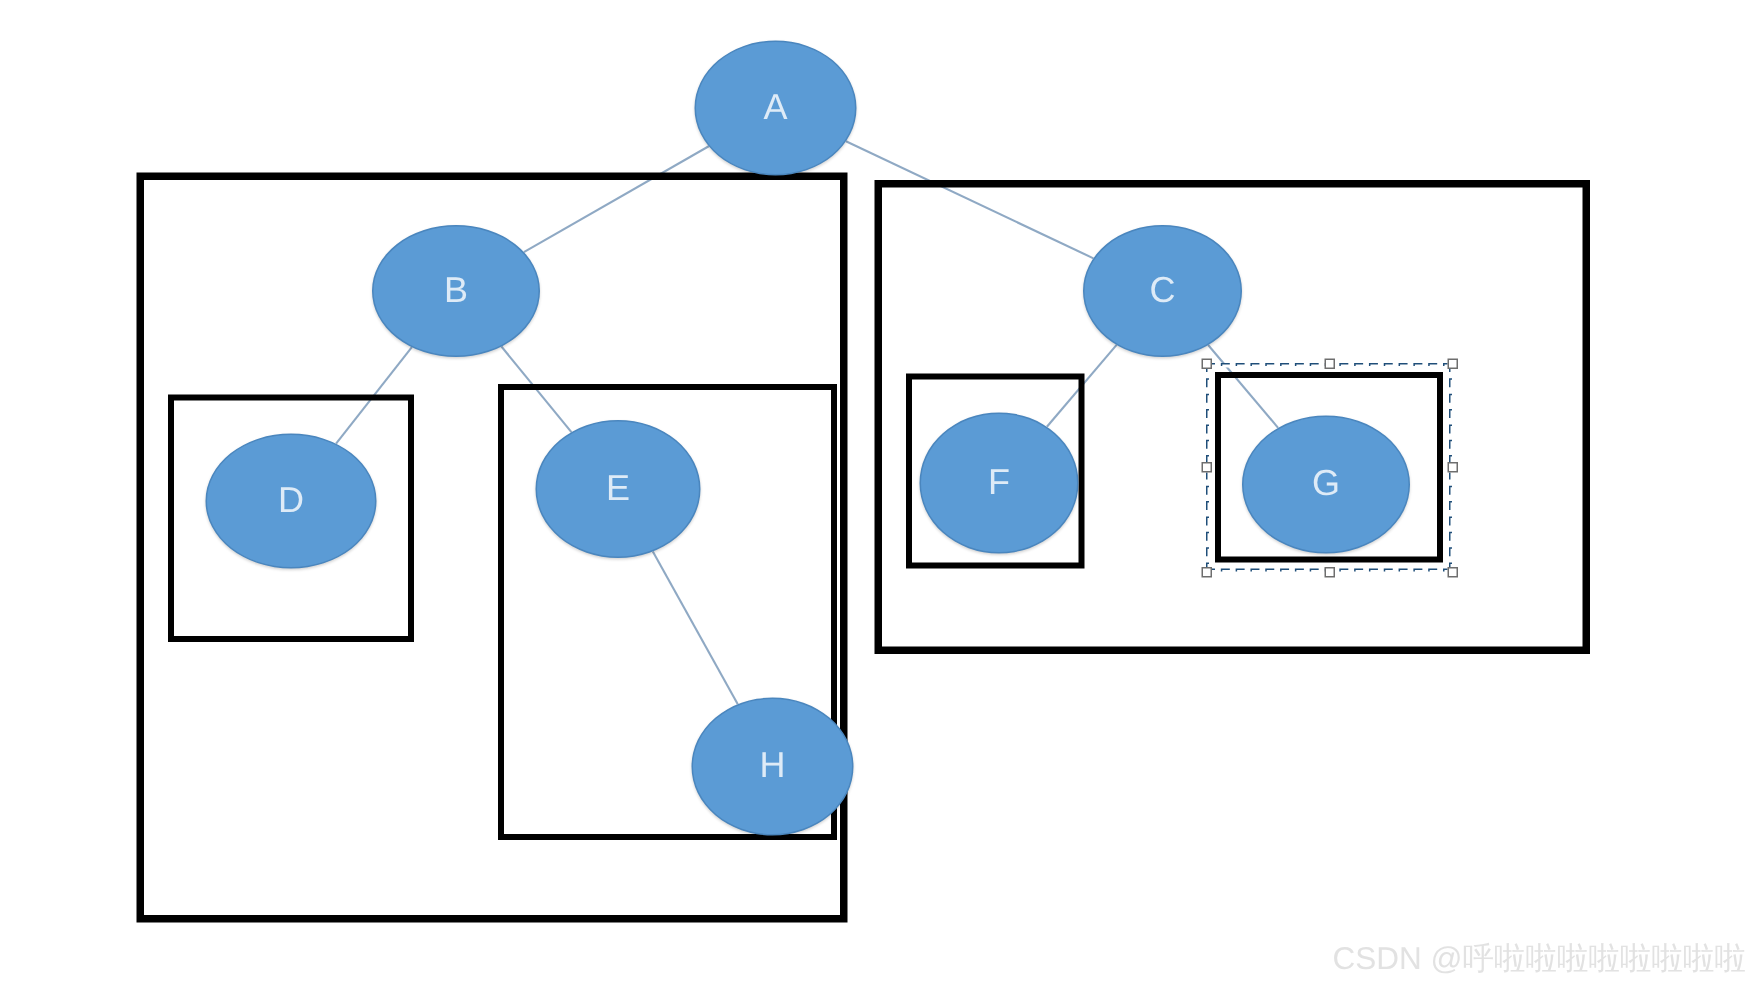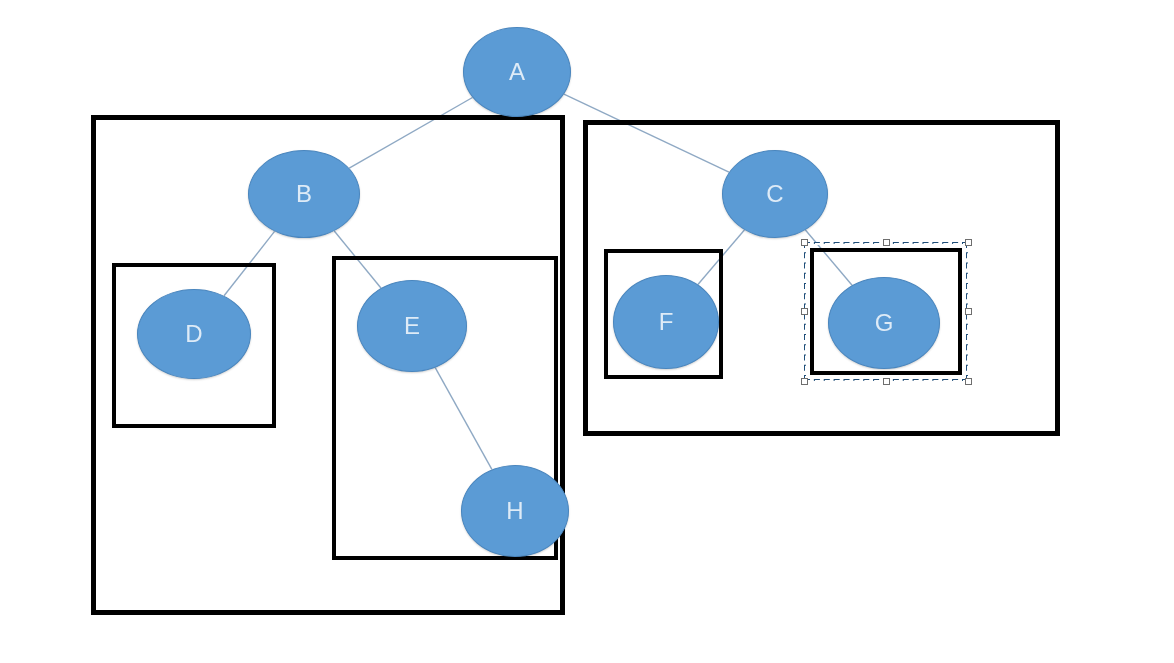--- a/index.html
+++ b/index.html
@@ -153,14 +153,15 @@
         <span class="node-label" style="color: rgb(222, 235, 247);">F</span>
       </div>
       <div class="node" style="left: 828px; top: 277px; width: 112px; height: 92px; background: rgb(91, 155, 213); border-color: rgb(74, 134, 190);">
         <span class="node-label" style="color: rgb(222, 235, 247);">G</span>
       </div>
       <div class="node" style="left: 461px; top: 465px; width: 108px; height: 92px; background: rgb(91, 155, 213); border-color: rgb(74, 134, 190);">
         <span class="node-label" style="color: rgb(222, 235, 247);">H</span>
       </div>
     </div>
 
+  <div class="watermark">CSDN @呼啦啦啦啦啦啦啦啦</div>
 
 </div>
 
 </body></html>

